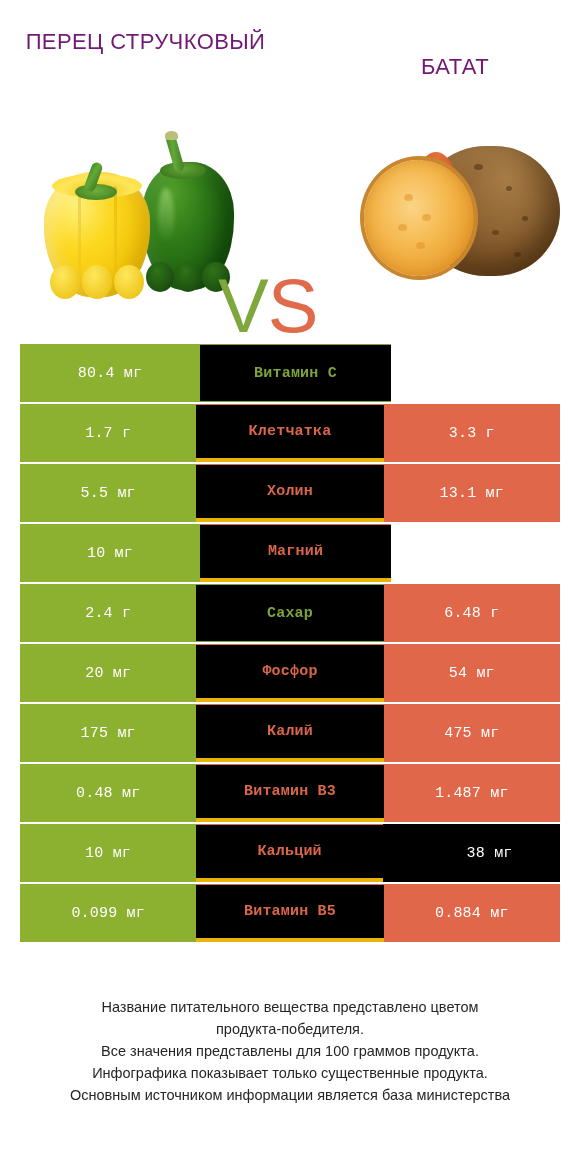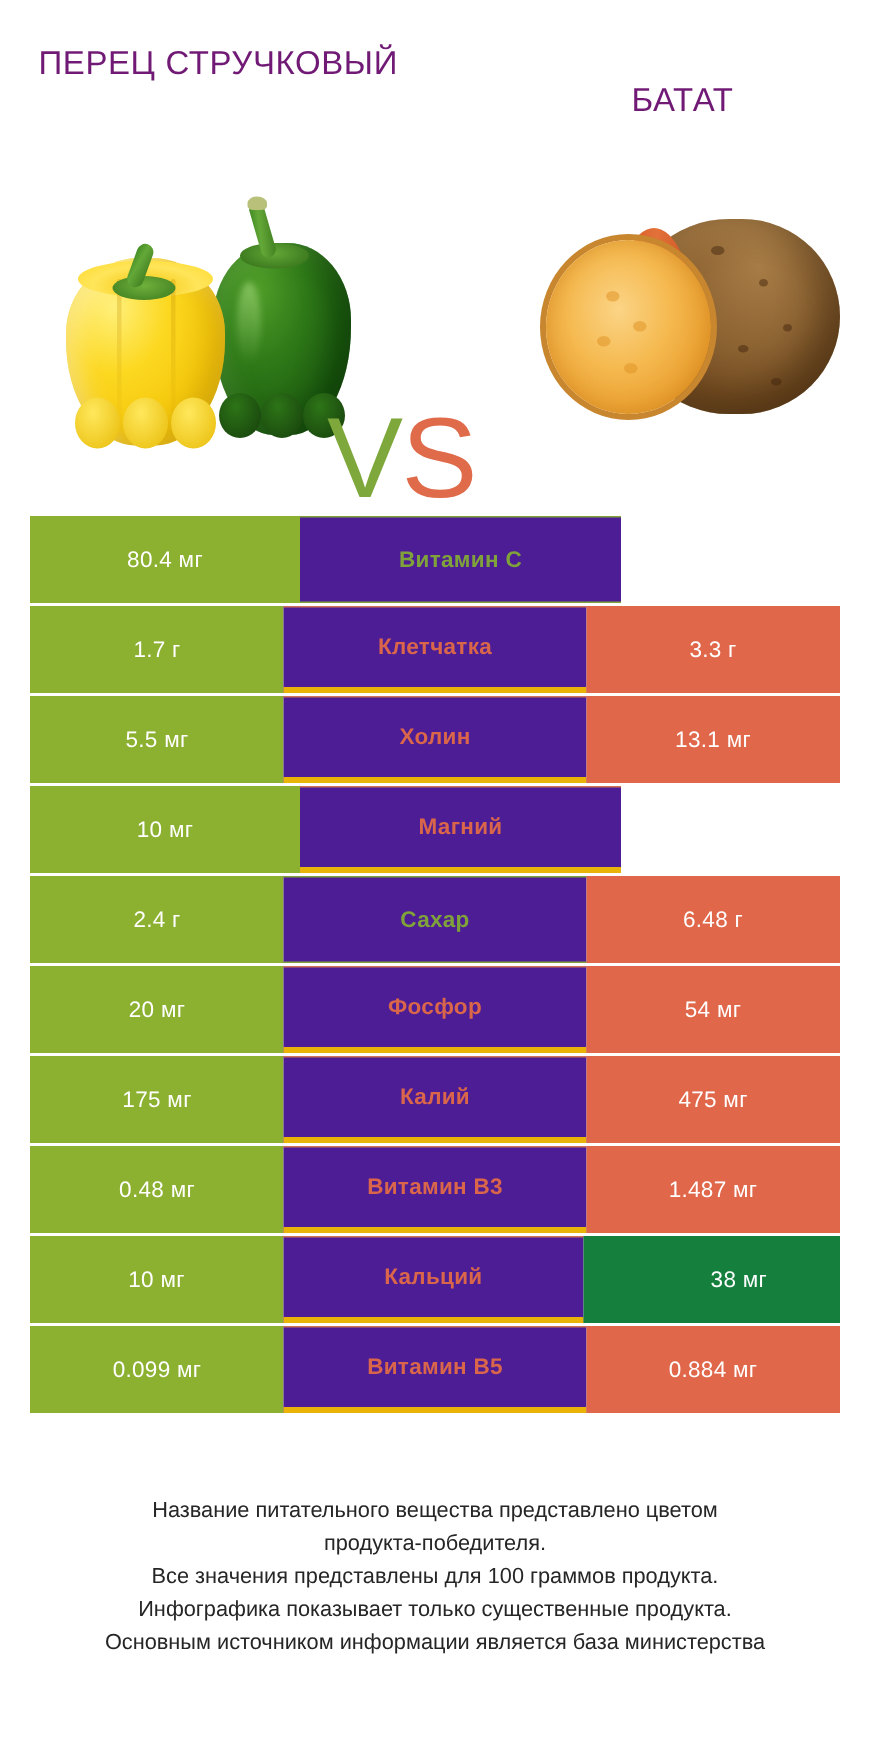--- a/index.html
+++ b/index.html
@@ -220,40 +220,41 @@
     width: 9px; height: 7px;
     border-radius: 50%;
     background: rgba(224,150,40,0.55);
   }
 
   
   .table {
     position: absolute;
     left: 20px; top: 344px;
     width: 540px;
+    font-family: Liberation Mono, monospace;
   }
   .row {
     display: flex;
     width: 540px;
     height: 58px;
     margin-bottom: 2px;
   }
   .cell {
     display: flex;
     align-items: center;
     justify-content: center;
     font-size: 15px;
     letter-spacing: 0.2px;
   }
   .cell-left, .cell-right { width: 180px; color: #ffffff; font-weight: 400; }
   .cell-left  { background: #8cb02f; }
   .cell-right { background: #e0674a; }
   .cell-label {
-    width: 214px;
-    background: #4c1d95;
+    width: 191px;
+    background: #000000;
     font-weight: 700;
     font-size: 15px;
   }
   .cell-label.win-green  { color: #7fa33a; border-top: 1px solid #7fa33a; border-bottom: 1px solid #7fa33a; }
   .cell-label.win-orange { color: #d9664a; border-top: 1px solid #cf7157; border-bottom: 4px solid #eab308; }
 
   
   .footnote {
     position: absolute;
     left: 20px; top: 996px;
@@ -360,21 +361,21 @@
         <div class="cell cell-right" style="background: rgb(224, 103, 74);">475 мг</div>
       </div>
       <div class="row">
         <div class="cell cell-left" style="background: rgb(140, 176, 47);">0.48 мг</div>
         <div class="cell cell-label win-orange" style="color: rgb(217, 102, 74);">Витамин B3</div>
         <div class="cell cell-right" style="background: rgb(224, 103, 74);">1.487 мг</div>
       </div>
       <div class="row">
         <div class="cell cell-left" style="background: rgb(140, 176, 47);">10 мг</div>
         <div class="cell cell-label win-orange" style="color: rgb(217, 102, 74);">Кальций</div>
-        <div class="cell cell-right" style="background: #15803d; padding-left: 36px;">38 мг</div>
+        <div class="cell cell-right" style="background: #000000; padding-left: 36px;">38 мг</div>
       </div>
       <div class="row">
         <div class="cell cell-left" style="background: rgb(140, 176, 47);">0.099 мг</div>
         <div class="cell cell-label win-orange" style="color: rgb(217, 102, 74);">Витамин B5</div>
         <div class="cell cell-right" style="background: rgb(224, 103, 74);">0.884 мг</div>
       </div>
     </div>
 
   <div class="footnote">
     <div>Название питательного вещества представлено цветом</div>

